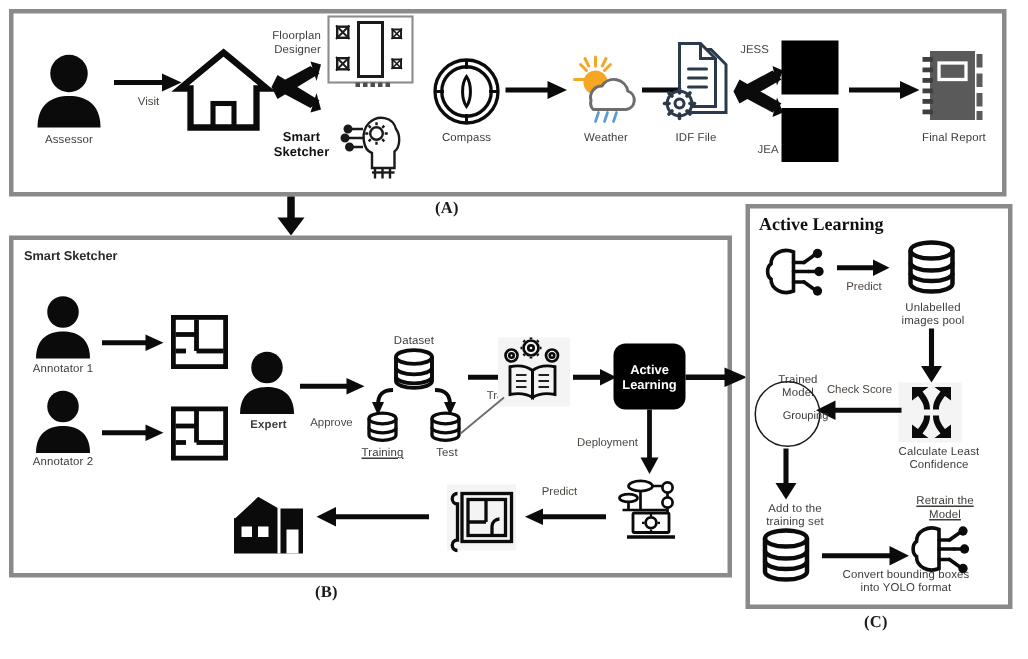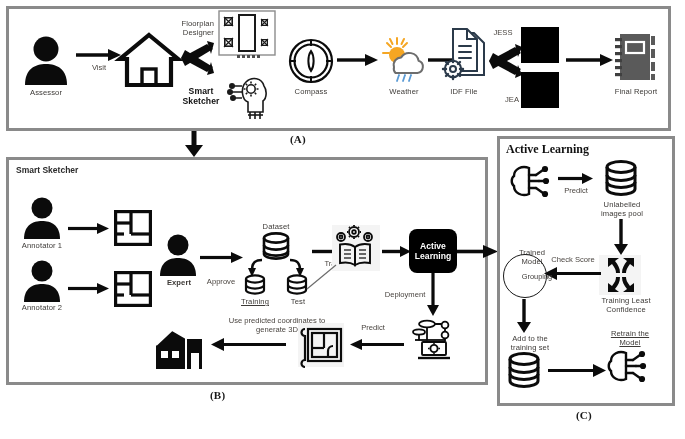--- a/index.html
+++ b/index.html
@@ -536,22 +536,20 @@
       </g>
     </svg>
   </div>
 
   <div class="node" style="left:210px;top:338px;width:76px;height:13px;">
     <svg width="76" height="13" viewBox="0 0 76 13">
       <line x1="13" y1="6.5" x2="76" y2="6.5" stroke="#0b0b0b" stroke-width="3.2"></line>
       <polygon points="14,0 1,6.5 14,13" fill="#0b0b0b"></polygon>
     </svg>
   </div>
-  <div class="edgelabel" style="left:212px;top:316px;width:130px;">Use predicted coordinates to
-generate 3D</div>
 
   <div class="node" style="left:150px;top:325px;width:56px;height:48px;">
     <svg width="56" height="48" viewBox="0 0 56 48">
       <path d="M6 20 L22 5 L36 13 L52 13 L52 44 L6 44 Z" fill="#0b0b0b"></path>
       <path d="M6 20 L22 5 L36 13 L52 13" fill="none" stroke="#ffffff" stroke-width="2"></path>
       <path d="M36 13 L36 44" stroke="#ffffff" stroke-width="2" fill="none"></path>
       <rect x="11" y="26" width="7" height="7" fill="#ffffff"></rect>
       <rect x="22" y="26" width="7" height="7" fill="#ffffff"></rect>
       <rect x="41" y="28" width="8" height="16" fill="#ffffff"></rect>
     </svg>
@@ -608,21 +606,21 @@
   <div class="node" style="left:599px;top:255px;width:42px;height:40px;background:#f4f4f4;">
     <svg width="42" height="40" viewBox="0 0 42 40">
       <g fill="#0b0b0b">
         <path d="M9 3 L9 12 L13 9 C16 13 17 15 17 18 L21 18 C21 13 19 10 16 6 L20 3 Z"></path>
         <path d="M33 3 L33 12 L29 9 C26 13 25 15 25 18 L21 18 C21 13 23 10 26 6 L22 3 Z" transform="translate(2,0)"></path>
         <path d="M9 37 L9 28 L13 31 C16 27 17 25 17 22 L21 22 C21 27 19 30 16 34 L20 37 Z"></path>
         <path d="M33 37 L33 28 L29 31 C26 27 25 25 25 22 L21 22 C21 27 23 30 26 34 L22 37 Z" transform="translate(2,0)"></path>
       </g>
     </svg>
   </div>
-  <div class="cap" style="left:589px;top:296px;width:74px;">Training Least
+  <div class="cap" style="left:589px;top:296px;width:74px;">Calculate Least
 Confidence</div>
 
   <div class="node" style="left:543px;top:267px;width:58px;height:13px;">
     <svg width="58" height="13" viewBox="0 0 58 13">
       <line x1="13" y1="6.5" x2="58" y2="6.5" stroke="#0b0b0b" stroke-width="3.2"></line>
       <polygon points="14,0 1,6.5 14,13" fill="#0b0b0b"></polygon>
     </svg>
   </div>
   <div class="edgelabel" style="left:545px;top:255px;width:56px;">Check Score</div>
 
@@ -649,20 +647,22 @@
       </g>
     </svg>
   </div>
 
   <div class="node" style="left:548px;top:364px;width:58px;height:13px;">
     <svg width="58" height="13" viewBox="0 0 58 13">
       <line x1="0" y1="6.5" x2="46" y2="6.5" stroke="#0b0b0b" stroke-width="3.2"></line>
       <polygon points="45,0 58,6.5 45,13" fill="#0b0b0b"></polygon>
     </svg>
   </div>
+  <div class="cap" style="left:541px;top:378px;width:126px;">Convert bounding boxes
+into YOLO format</div>
 
   <div class="cap" style="left:600px;top:329px;width:60px;text-decoration:underline;">Retrain the
 Model</div>
   <div class="node" style="left:607px;top:348px;width:44px;height:36px;">
     <svg width="44" height="36" viewBox="0 0 44 36">
       <g fill="none" stroke="#0b0b0b" stroke-width="2.4" stroke-linecap="round">
         <path d="M19 5 C12 2 4 6 4 13 C1 15 1 21 4 23 C4 30 12 34 19 31 Z"></path>
         <path d="M19 12 h7 M19 18 h10 M19 25 h7"></path>
         <path d="M26 12 L33 7 M29 18 h5 M26 25 L33 30"></path>
       </g>

